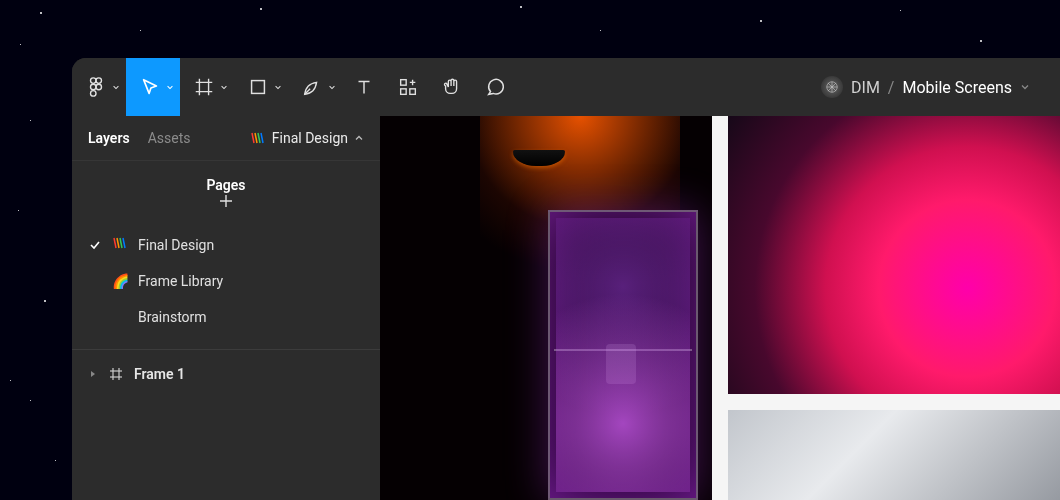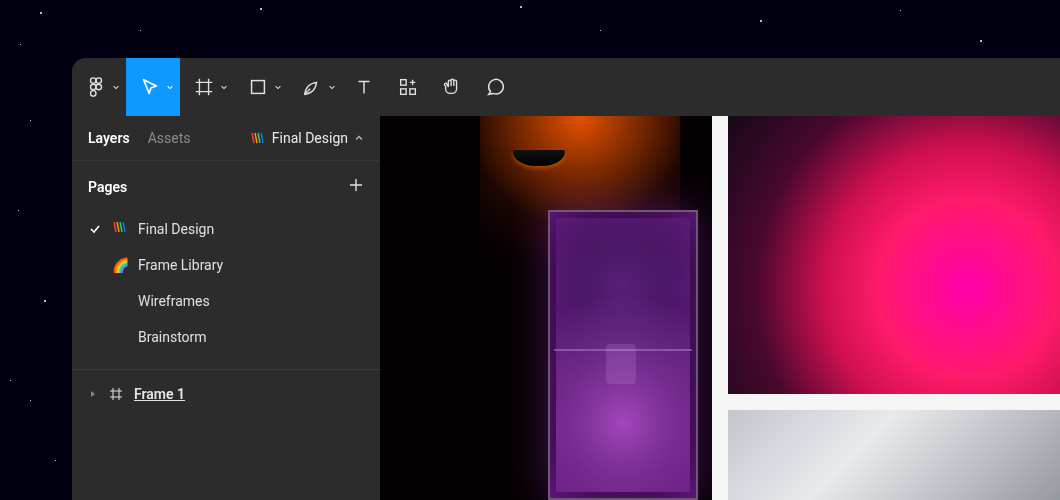--- a/index.html
+++ b/index.html
@@ -90,33 +90,33 @@
   }
   .tab { color: #8b8b8b; font-weight: 400; }
   .tab.active { color: #fff; font-weight: 600; }
   .tabs-spacer { flex: 1; }
   .page-dropdown {
     display: flex; align-items: center; gap: 6px; color: #eaeaea; font-size: 14px;
   }
   .pages-header {
     display: flex; align-items: center; justify-content: space-between;
     padding: 16px 16px 10px 16px;
-    font-weight: 600; color: #fff;
+    font-weight: 600; color: #fff; flex-direction: column;
   }
   .pages-header .plus { color: #e0e0e0; }
   .page-list { padding: 4px 0 14px 0; border-bottom: 1px solid rgba(255,255,255,0.08); }
   .page-item {
     display: flex; align-items: center; gap: 10px;
     padding: 10px 16px 10px 16px;
     color: #e0e0e0;
   }
   .page-item .check { width: 14px; display: flex; justify-content: center; }
   .page-item .emoji { font-size: 14px; width: 16px; text-align: center; }
   .page-item .label {}
-  .layer-list { padding-top: 6px; text-decoration: underline; }
+  .layer-list { padding-top: 6px; }
   .layer-item {
     display: flex; align-items: center; gap: 10px;
     padding: 10px 16px;
     color: #e6e6e6;
   }
   .layer-item .tri { width: 10px; color: #888; }
   .layer-item .fr-icon { width: 16px; height: 16px; }
   .layer-item .label { font-weight: 600; }
   .canvas {
     flex: 1;
@@ -288,20 +288,34 @@
     </div>
 
     <div class="tool-btn">
       <svg viewBox="0 0 24 24" fill="none" stroke="currentColor" stroke-width="1.6">
         <path d="M20 12a8 8 0 10-14 5l-2 3 5-1a8 8 0 0011-7z"></path>
       </svg>
     </div>
 
     <div class="toolbar-spacer"></div>
 
+    <div class="doc-title">
+      <span class="compass">
+        <svg width="14" height="14" viewBox="0 0 24 24" fill="none" stroke="#ccc" stroke-width="1">
+            <circle cx="12" cy="12" r="9"></circle>
+            <path d="M12 3v18M3 12h18M5 5l14 14M19 5L5 19"></path>
+          </svg>
+      </span>
+      <span>DIM</span>
+      <span style="color:#888">/</span>
+      <span class="part2">Mobile Screens</span>
+      <svg class="chev-down" viewBox="0 0 10 10">
+          <path d="M2 3.5l3 3 3-3" stroke="currentColor" fill="none" stroke-width="1.3"></path>
+        </svg>
+    </div>
   </div>
 
   <div class="body-row">
     <div class="sidebar">
       <div class="tabs">
         <span class="tab active">Layers</span>
         <span class="tab">Assets</span>
         <span class="tabs-spacer"></span>
         <span class="page-dropdown">
           <svg class="stripes-svg" viewBox="0 0 16 14">
@@ -345,25 +359,20 @@
           <span class="label">Final Design</span>
         </div>
         <div class="page-item">
           <span class="check"></span>
           <span class="emoji">🌈</span>
           <span class="label">Frame Library</span>
         </div>
         <div class="page-item">
           <span class="check"></span>
           <span class="emoji"></span>
-          <span class="label">Wireframes</span>
-        </div>
-        <div class="page-item">
-          <span class="check"></span>
-          <span class="emoji"></span>
           <span class="label">Brainstorm</span>
         </div>
       </div>
 
       <div class="layer-list">
         <div class="layer-item">
           <svg class="tri" viewBox="0 0 10 10">
               <path d="M3 2l4 3-4 3z" fill="#888"></path>
             </svg>
           <svg class="fr-icon" viewBox="0 0 16 16" stroke="#ccc" stroke-width="1.2" fill="none">

